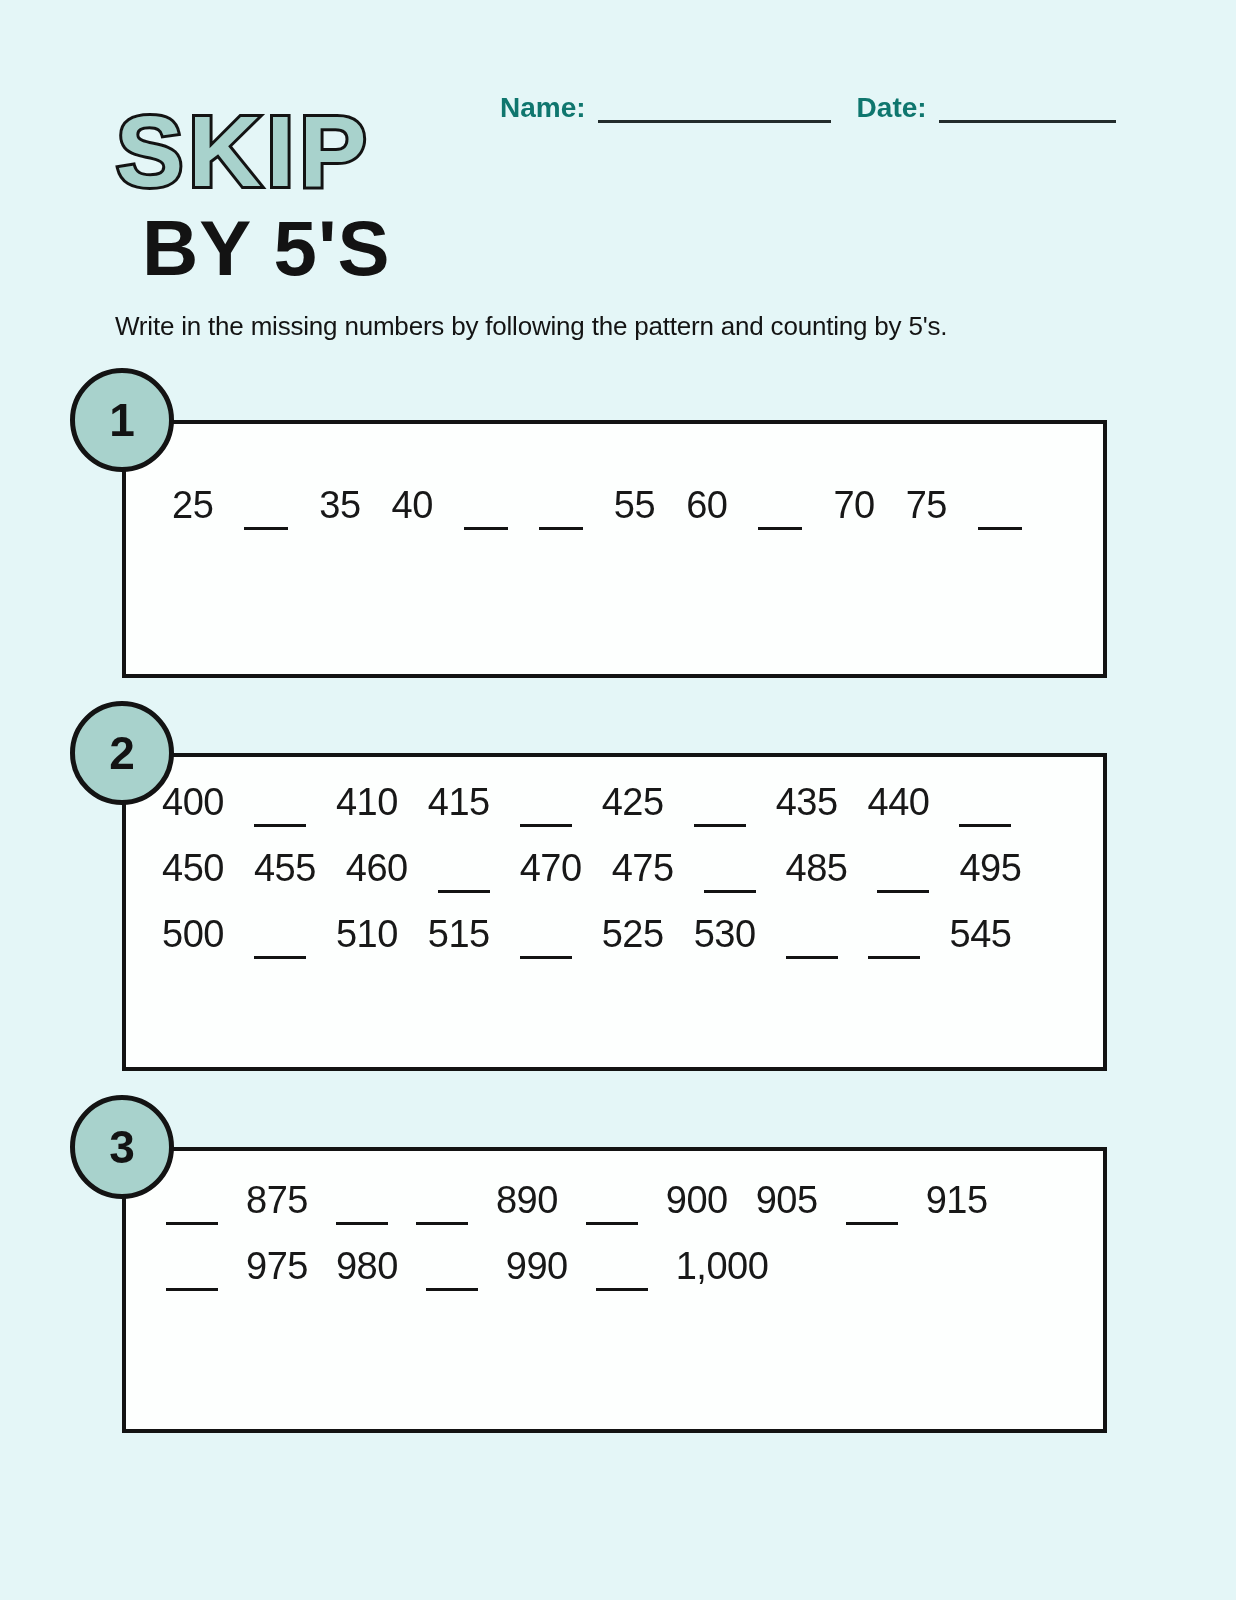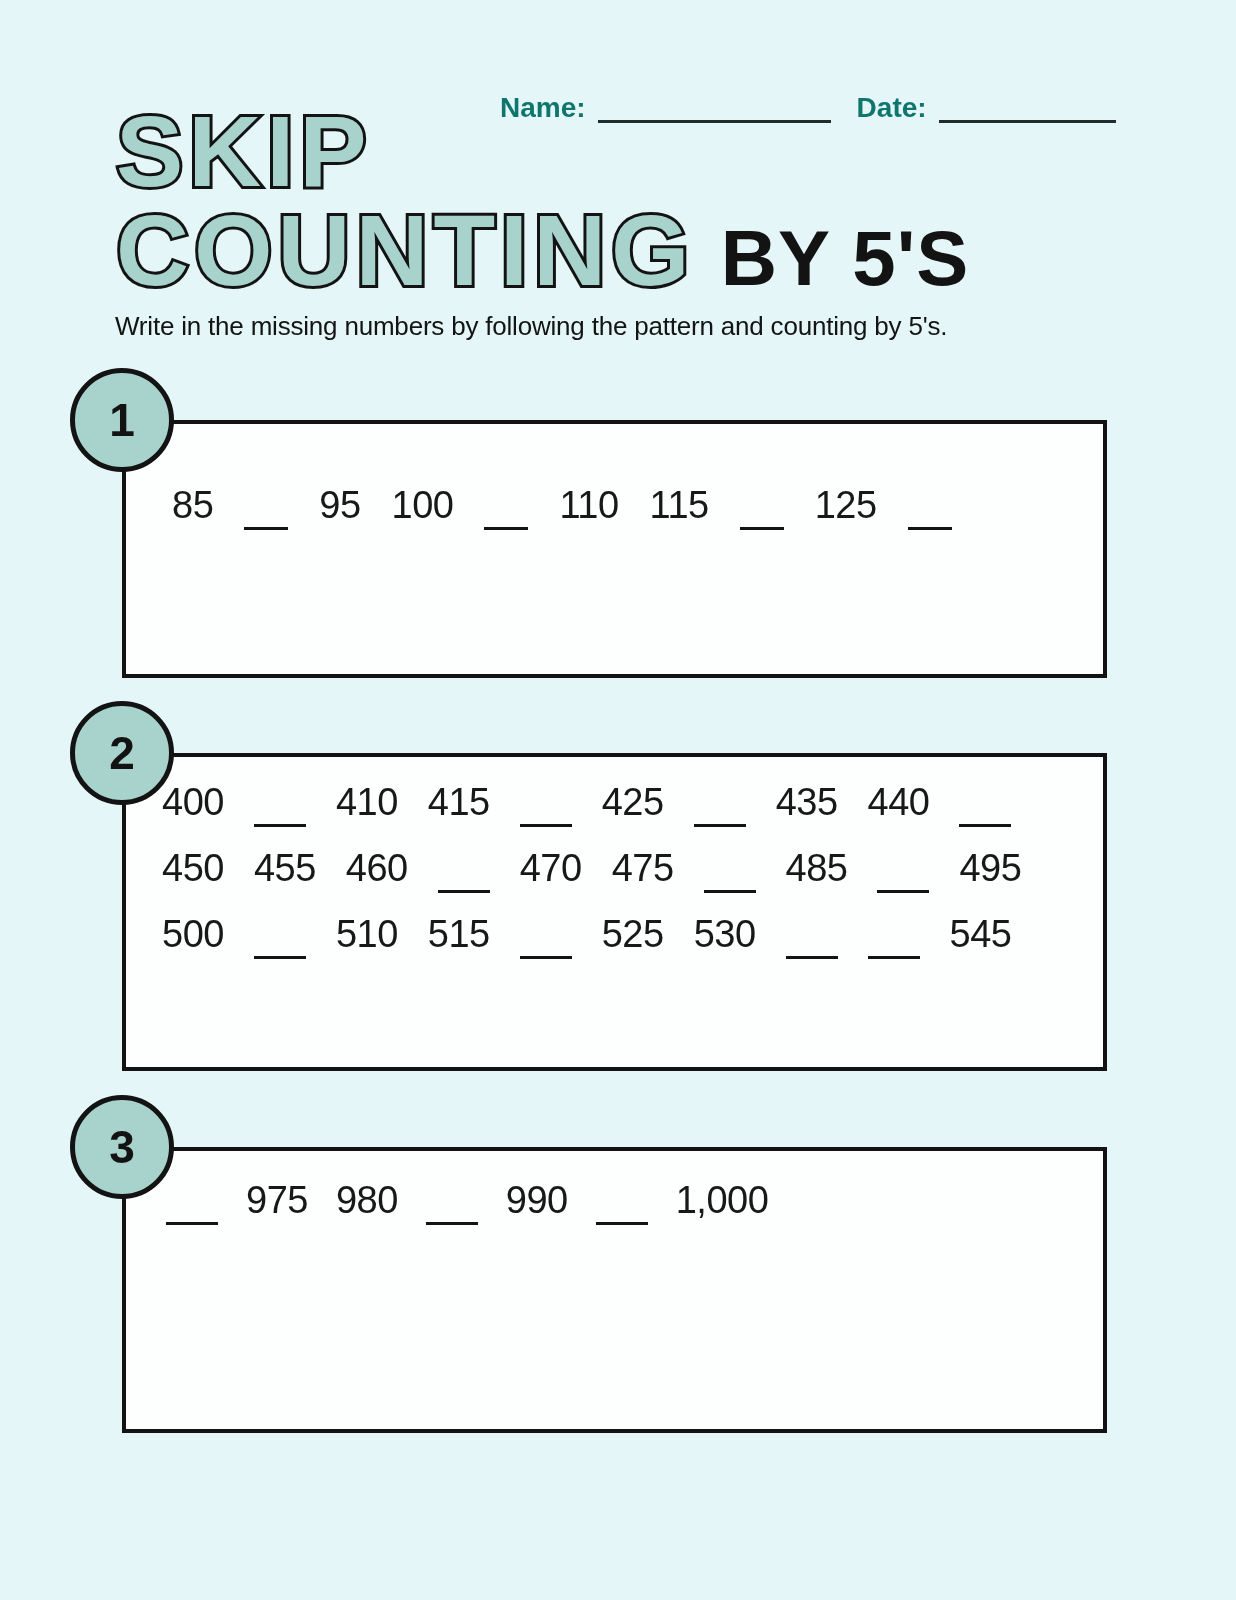--- a/index.html
+++ b/index.html
@@ -99,42 +99,43 @@
 <div class="name-date">
   <span>Name:</span>
   <span class="write-line line-name"></span>
   <span>Date:</span>
   <span class="write-line line-date"></span>
 </div>
 
 <div class="title">
   <span class="bubble">SKIP</span>
   <div class="title-line2">
-    <span class="bubble">COUNTING</span>
     <span class="title-suffix">BY 5'S</span>
   </div>
 </div>
 
 <div class="instruction">Write in the missing numbers by following the pattern and counting by 5's.</div>
 
 <div class="qbox qbox-1">
   <div class="badge">
     <span>1</span>
   </div>
   <div class="rows">
       <div class="num-row">
-        <span class="num">85</span>
-        <span class="blank"></span>
-        <span class="num">95</span>
-        <span class="num">100</span>
-        <span class="blank"></span>
-        <span class="num">110</span>
-        <span class="num">115</span>
-        <span class="blank"></span>
-        <span class="num">125</span>
+        <span class="num">25</span>
+        <span class="blank"></span>
+        <span class="num">35</span>
+        <span class="num">40</span>
+        <span class="blank"></span>
+        <span class="blank"></span>
+        <span class="num">55</span>
+        <span class="num">60</span>
+        <span class="blank"></span>
+        <span class="num">70</span>
+        <span class="num">75</span>
         <span class="blank"></span>
       </div>
     </div>
 </div>
 
 <div class="qbox qbox-2">
   <div class="badge">
     <span>2</span>
   </div>
   <div class="rows">
@@ -177,20 +178,32 @@
     </div>
 </div>
 
 <div class="qbox qbox-3">
   <div class="badge">
     <span>3</span>
   </div>
   <div class="rows">
       <div class="num-row">
         <span class="blank"></span>
+        <span class="num">875</span>
+        <span class="blank"></span>
+        <span class="blank"></span>
+        <span class="num">890</span>
+        <span class="blank"></span>
+        <span class="num">900</span>
+        <span class="num">905</span>
+        <span class="blank"></span>
+        <span class="num">915</span>
+      </div>
+      <div class="num-row">
+        <span class="blank"></span>
         <span class="num">975</span>
         <span class="num">980</span>
         <span class="blank"></span>
         <span class="num">990</span>
         <span class="blank"></span>
         <span class="num">1,000</span>
       </div>
     </div>
 </div>
 

